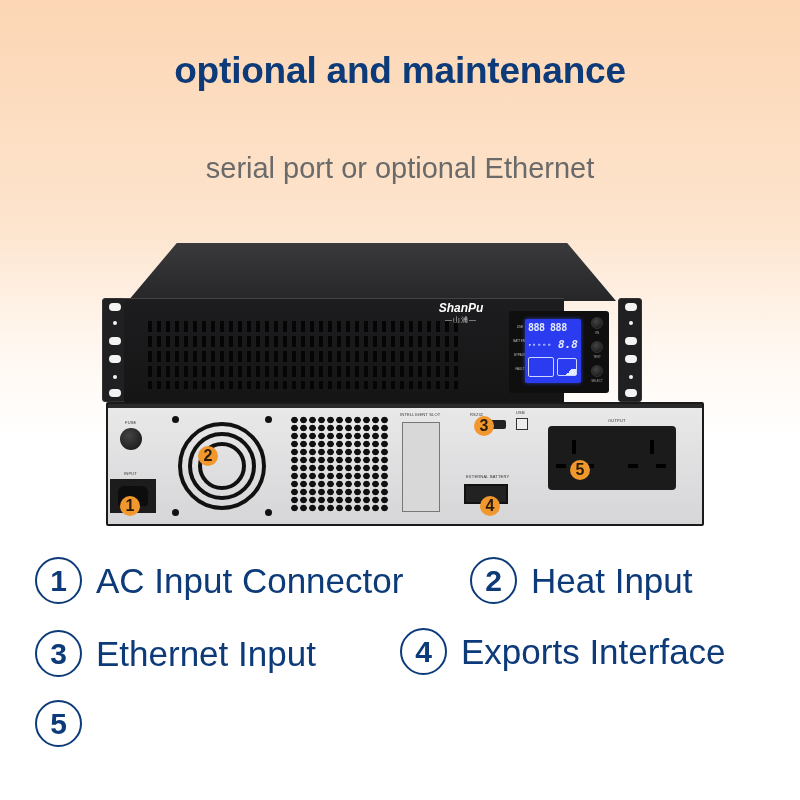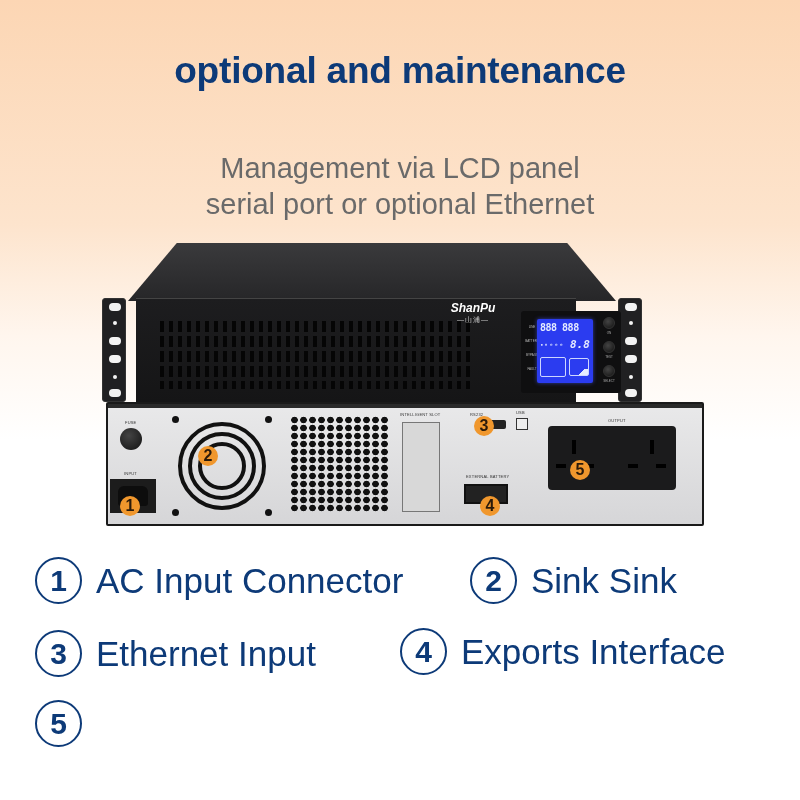--- a/index.html
+++ b/index.html
@@ -20,21 +20,21 @@
     font-size: 29px; line-height: 36px;
   }
   
   .device { position: absolute; left: 100px; top: 240px; width: 610px; height: 300px; }
   .top-lid {
     position: absolute; left: 28px; top: 3px; width: 488px; height: 58px;
     background: linear-gradient(180deg, #3a3a3c 0%, #262628 100%);
     clip-path: polygon(10% 0, 90% 0, 100% 100%, 0 100%);
   }
   .front {
-    position: absolute; left: 36px; top: 58px; width: 440px; height: 104px;
+    position: absolute; left: 24px; top: 58px; width: 440px; height: 104px;
     background: linear-gradient(180deg, #1d1d1f, #151516);
     border-top: 1px solid #444;
   }
   .ear {
     position: absolute; top: 58px; width: 24px; height: 104px;
     background: #202022; border: 1px solid #333; border-radius: 3px;
   }
   .ear.left { left: 2px; } .ear.right { left: 518px; }
   .ear .hole { position: absolute; left: 6px; width: 12px; height: 8px; border-radius: 5px; background: #f3f3f3; }
   .ear .pin { position: absolute; left: 10px; width: 4px; height: 4px; border-radius: 50%; background: #f3f3f3; }
@@ -90,21 +90,20 @@
     font-weight: bold; font-size: 30px; text-align: center; line-height: 43px; margin-right: 14px;
   }
 </style>
 </head>
 <body>
 
 <div class="headline">
   <div>optional and maintenance</div>
 </div>
 <div class="subline">
-  <div>Management via LCD panel</div>
   <div>serial port or optional Ethernet</div>
 </div>
 
 <div class="device">
   <div class="top-lid"></div>
 
   <div class="ear left">
     <div class="hole" style="top:4px"></div>
       <div class="pin" style="top:22px"></div>
     <div class="hole" style="top:38px"></div>
@@ -198,21 +197,21 @@
     <div class="callout" style="left:462px;top:56px">5</div>
   </div>
 </div>
 
 <div class="legend-item" style="left:35px;top:557px">
   <div class="badge">1</div>
   <span>AC Input Connector</span>
 </div>
 <div class="legend-item" style="left:470px;top:557px">
   <div class="badge">2</div>
-  <span>Sink Sink</span>
+  <span>Heat Input</span>
 </div>
 <div class="legend-item" style="left:35px;top:630px">
   <div class="badge">3</div>
   <span>Ethernet Input</span>
 </div>
 <div class="legend-item" style="left:400px;top:628px">
   <div class="badge">4</div>
   <span>Exports Interface</span>
 </div>
 <div class="legend-item" style="left:35px;top:700px">

